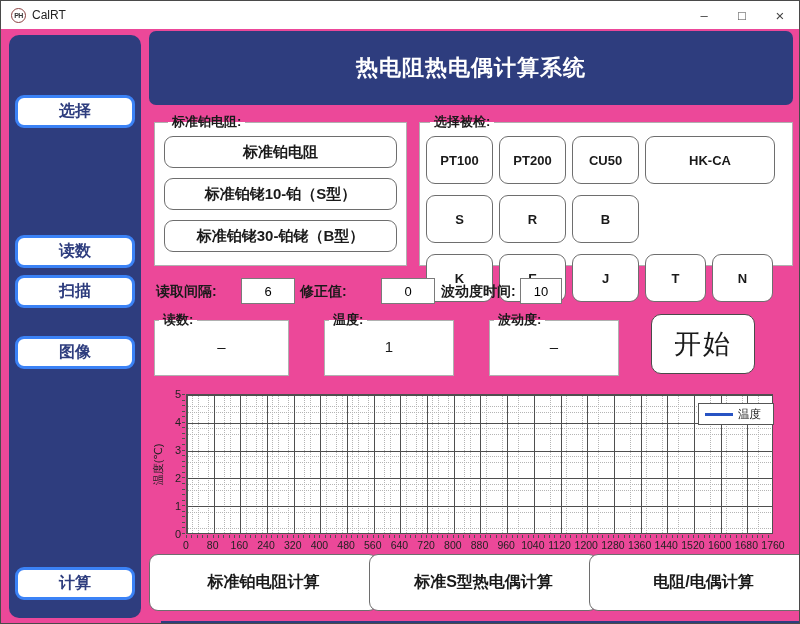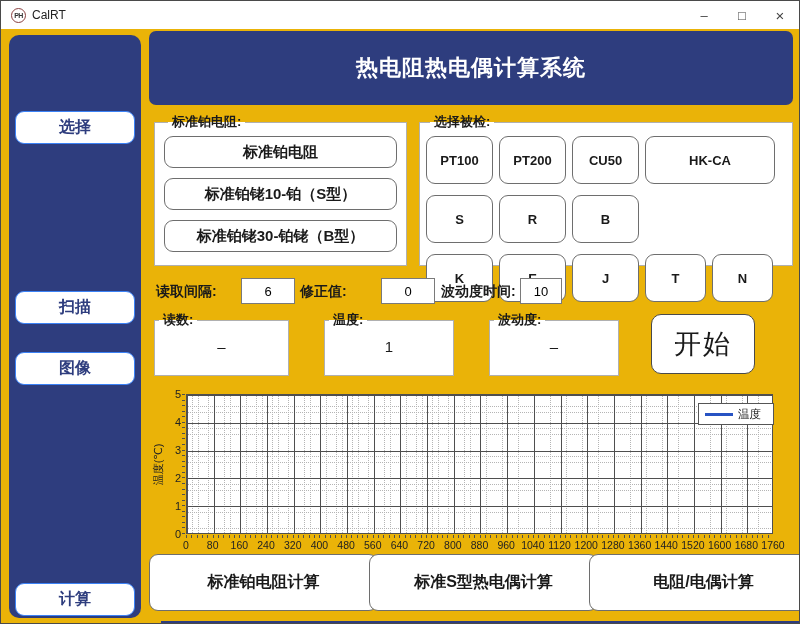--- a/index.html
+++ b/index.html
@@ -1,39 +1,39 @@
 <!DOCTYPE html>
 <html style="--accent: #2e3d7e; --series_blue: #2853c3;"><head>
 <meta charset="utf-8">
 <style>
   * { margin:0; padding:0; box-sizing:border-box; }
   html,body { background:#9a9a9a; }
   body { font-family:"Liberation Sans","DejaVu Sans",sans-serif; color:#1a1a1a; }
-  .window { position:relative; width:800px; height:624px; background:#eab308;
+  .window { position:relative; width:800px; height:624px; background:#ec4899;
             border:1px solid #4a4a4a; overflow:hidden; }
 
   
   .titlebar { position:absolute; left:0; top:0; width:100%; height:28px; background:#fff;
               display:flex; align-items:center; }
   .app-icon { width:15px; height:15px; border:1.5px solid #8a4040; border-radius:50%;
               margin-left:10px; display:flex; align-items:center; justify-content:center;
               font-size:7px; font-weight:bold; color:#333; letter-spacing:-0.5px; }
   .app-title { margin-left:6px; font-size:12px; color:#222; }
   .win-controls { margin-left:auto; display:flex; height:100%; }
   .win-btn { width:38px; height:100%; display:flex; align-items:center; justify-content:center;
              font-size:13px; color:#444; }
   .win-btn.close { font-size:15px; }
 
   
   .sidebar { position:absolute; left:8px; top:34px; width:132px; height:583px;
              background:var(--accent,#2e3d7e); border-radius:10px; }
   .side-btn { position:absolute; left:6px; width:120px; height:33px; background:#fff;
-              border:1px solid #3b82f6; border-radius:9px; color:var(--accent,#2e3d7e);
+              border:3px solid #3b82f6; border-radius:9px; color:var(--accent,#2e3d7e);
               font-size:16px; font-weight:bold; display:flex; align-items:center;
-              justify-content:center; cursor:pointer;margin-top:16px; }
+              justify-content:center; cursor:pointer; }
 
   
   .header { position:absolute; left:148px; top:30px; width:644px; height:74px;
             background:var(--accent,#2e3d7e); border-radius:7px; color:#fff;
             font-size:22px; font-weight:bold; display:flex; align-items:center;
             justify-content:center; letter-spacing:1px; }
 
   
   fieldset { position:absolute; border:1px solid #b0b0b0; background:#fff; }
   legend { font-size:13px; font-weight:bold; padding:0 4px; margin-left:4px; white-space:nowrap; }
@@ -108,20 +108,21 @@
     <div class="app-title">CalRT</div>
     <div class="win-controls">
       <div class="win-btn">–</div>
       <div class="win-btn">□</div>
       <div class="win-btn close">×</div>
     </div>
   </div>
 
   <div class="sidebar">
     <div class="side-btn" style="top:60px">选择</div>
+    <div class="side-btn" style="top:200px">读数</div>
     <div class="side-btn" style="top:240px">扫描</div>
     <div class="side-btn" style="top:301px">图像</div>
     <div class="side-btn" style="top:532px">计算</div>
   </div>
 
   <div class="header">热电阻热电偶计算系统</div>
 
   <fieldset class="fs-standard">
     <legend>标准铂电阻:</legend>
     <button class="btn">标准铂电阻</button>

